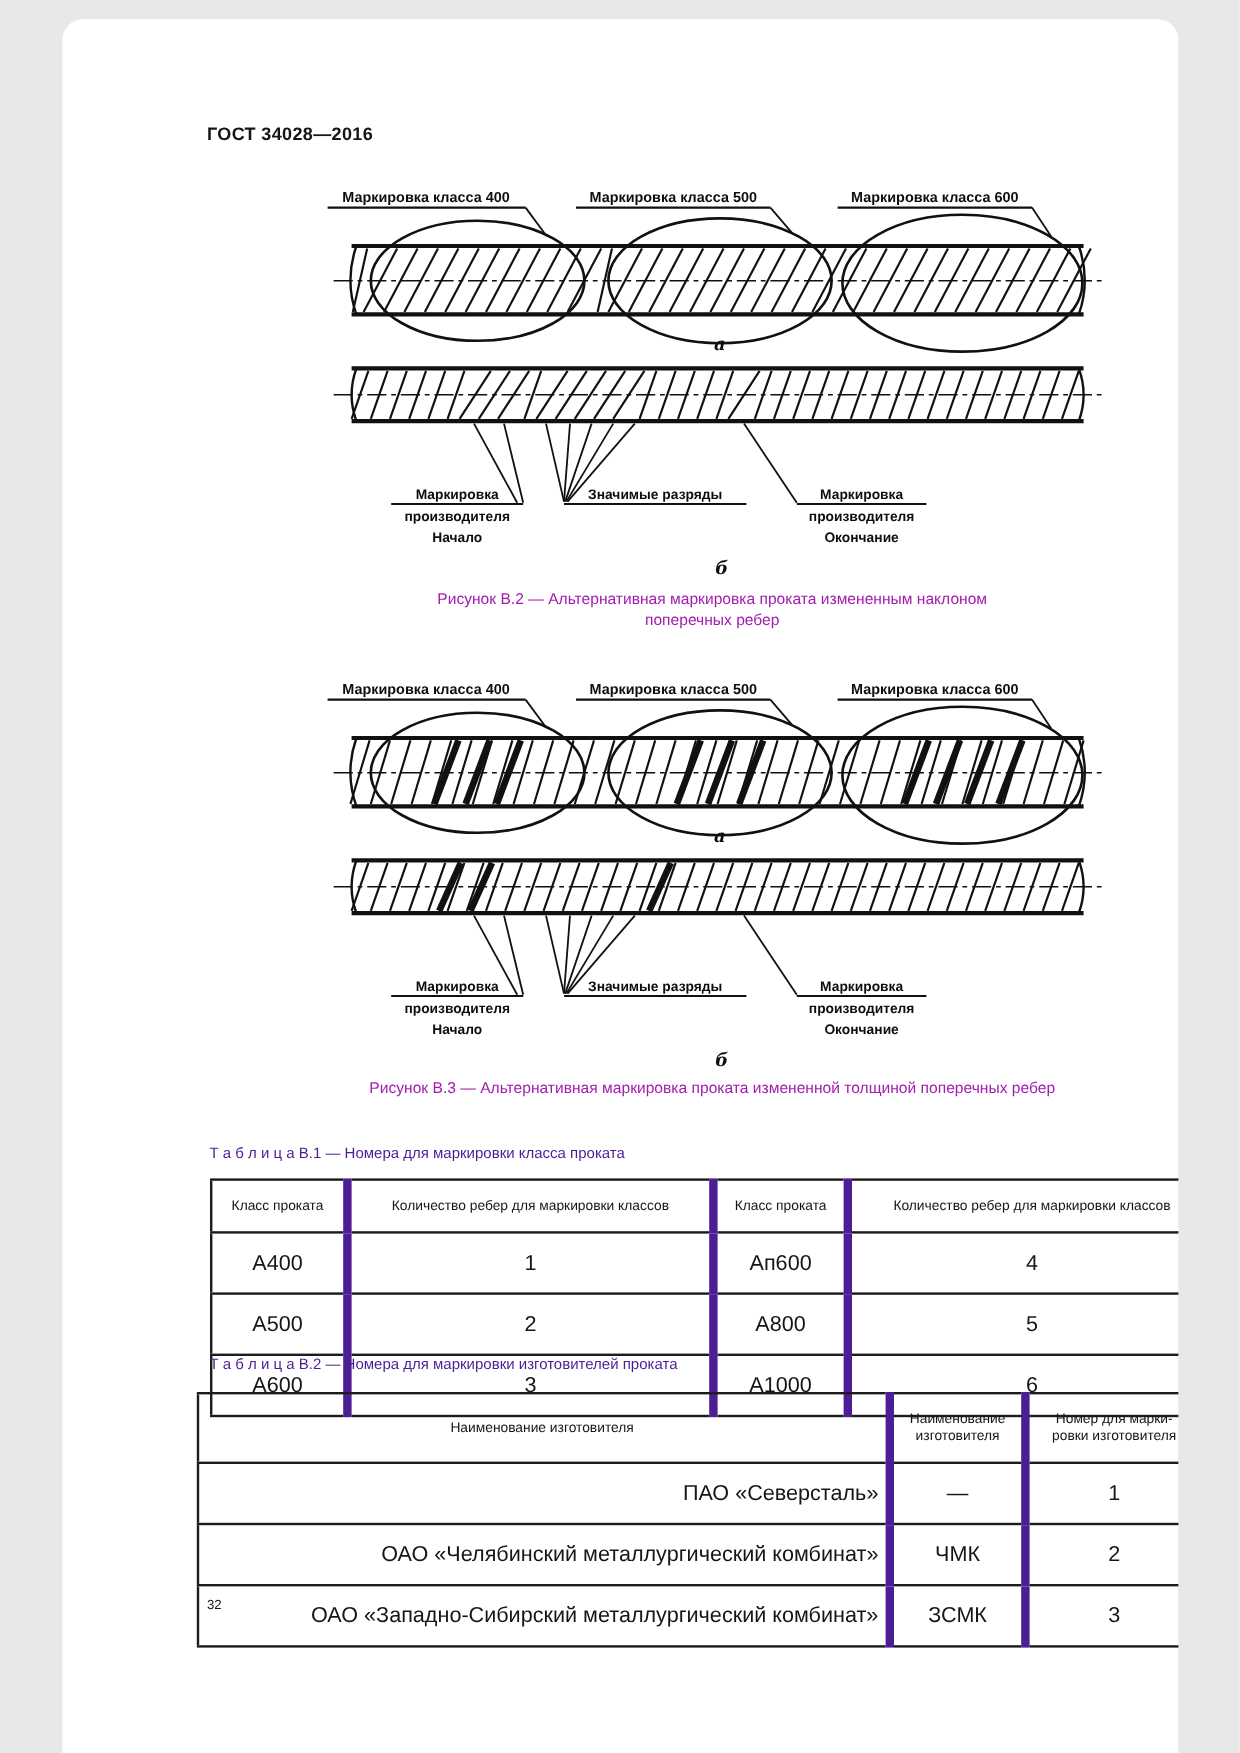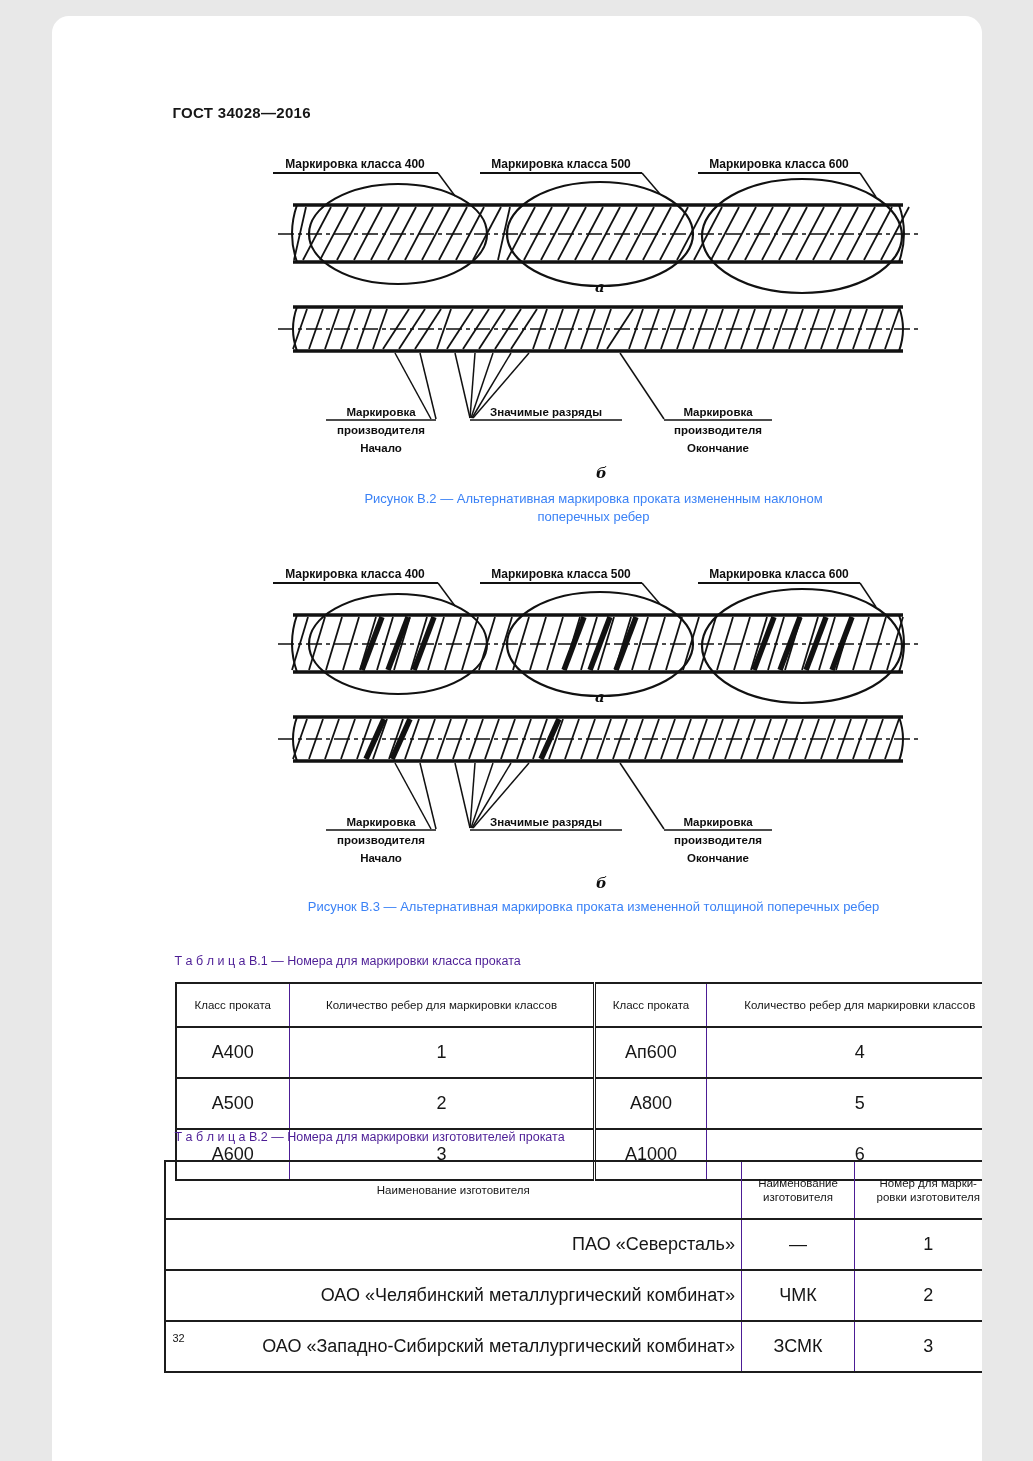--- a/index.html
+++ b/index.html
@@ -1,33 +1,33 @@
 <!DOCTYPE html>
 <html><head>
 <meta charset="utf-8">
 <style>
   html,body{margin:0;padding:0;background:#e8e8e8;}
   .page{position:relative;width:930px;height:1461px;background:#ffffff;margin:16px auto;
         font-family:"Liberation Sans",sans-serif;color:#161616;overflow:hidden;border-radius:17px;}
   .abs{position:absolute;}
   .gost-header{left:121px;top:88px;font-size:15px;font-weight:bold;letter-spacing:.3px;}
-  .caption{left:123px;width:838px;text-align:center;font-size:13px;line-height:18px;color:#3b82f6;}
+  .caption{left:123px;width:838px;text-align:center;font-size:13px;line-height:18px;color:#a21caf;}
   .tbl-title{left:123px;font-size:12.5px;color:#4c1d95;}
   .page-number{left:121px;top:1316px;font-size:11px;}
 
   svg{overflow:visible;}
   svg line, svg path, svg ellipse{stroke:#111;}
   .fig-label{font-family:"Liberation Sans",sans-serif;font-weight:bold;font-size:12px;fill:#0e0e0e;}
   .fig-label-sm{font-family:"Liberation Sans",sans-serif;font-weight:bold;font-size:11.5px;fill:#0e0e0e;}
   .part-letter{font-family:"DejaVu Serif",serif;font-style:italic;font-weight:bold;font-size:15px;fill:#0e0e0e;}
 
   table.tbl{border-collapse:collapse;width:838px;table-layout:fixed;
             font-family:"Liberation Sans",sans-serif;color:#161616;
             border:2px solid #1c1c1c;}
-  .tbl th,.tbl td{border-left:1px solid #1c1c1c;border-right:1px solid #4c1d95;
+  .tbl th,.tbl td{border-left:1px solid #1c1c1c;border-right:7px solid #4c1d95;
                   text-align:center;vertical-align:middle;padding:14px 6px;
                   overflow:hidden;}
   .tbl tr{border-top:2px solid #1c1c1c;border-bottom:2px solid #1c1c1c;}
   .tbl th{font-weight:normal;font-size:11.5px;line-height:14px;}
   .tbl td{font-size:18px;}
   .tbl .split{border-left:3px double #1c1c1c;}
   #t1 tr.hdr{height:34px;} #t1 tr.row{height:32px;}
   #t2 tr.hdr{height:48px;} #t2 tr.row{height:36px;}
   #t2 td.name{text-align:right;padding-left:10px;}
 </style>

